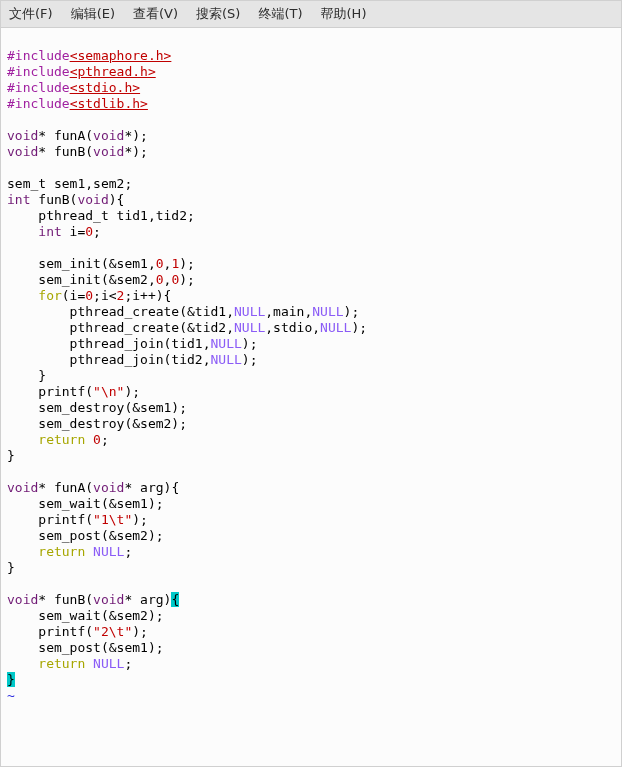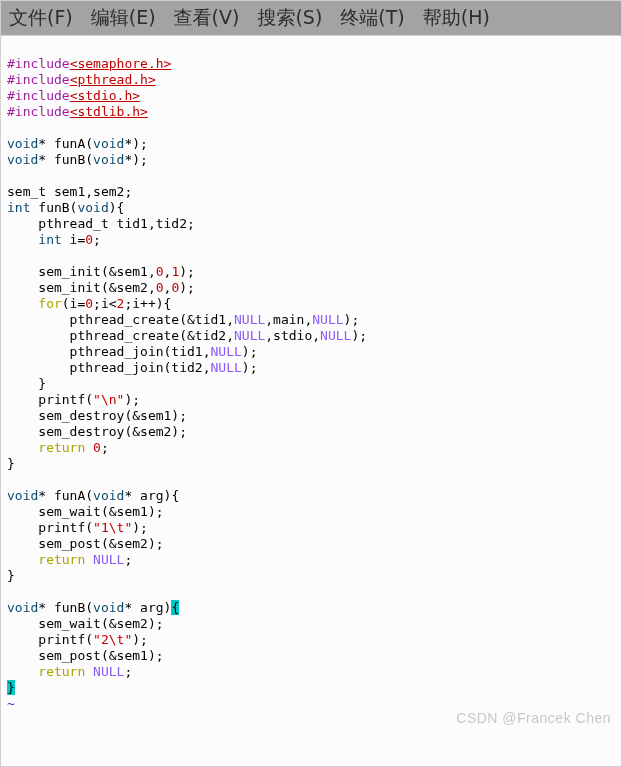--- a/index.html
+++ b/index.html
@@ -10,38 +10,38 @@
     font-family: "DejaVu Sans", "Noto Sans", sans-serif;
     font-size: 13px;
     color: #333;
     overflow: hidden;
     border: 1px solid #d0d0d0;
   }
   .menubar {
     display: flex;
     gap: 18px;
     padding: 4px 8px 4px 8px;
-    background: #a3a3a3;
+    background: #e5e5e5;
     border-bottom: 1px solid #cfcfcf;
-    font-size: 19px;
+    font-size: 13px;
     color: #2d2d2d;
   }
   .menubar span { cursor: default; }
   .code {
     font-family: "DejaVu Sans Mono", "Consolas", monospace;
     font-size: 13px;
     line-height: 16px;
     padding: 4px 6px;
     white-space: pre;
     color: #000;
     position: relative;
   }
   .preproc { color: #a020a0; margin-top: 48px; }
   .include { color: #c00000; text-decoration: underline; }
-  .type    { color: #0c4a6e; text-align: right; }
+  .type    { color: #701a75; text-align: right; }
   .keyword { color: #a6a600; text-align: center; }
   .number  { color: #c00000; }
   .string  { color: #c00000; }
   .null    { color: #8b5cf6; }
   .tilde   { color: #3030e0; }
   .cursor  { background: #00c8c8; color:#000; }
   .cursor2 { background: #00c8c8; color:#000; }
   .watermark {
     position: absolute;
     right: 10px;
@@ -100,14 +100,13 @@
 <span><span>    </span><span class="keyword">return</span><span> </span><span class="null">NULL</span><span>;</span></span>
 <span>}</span>
 <span></span>
 <span><span class="type">void</span><span>* funB(</span><span class="type">void</span><span>* arg)</span><span class="cursor">{</span></span>
 <span>    sem_wait(&amp;sem2);</span>
 <span><span>    printf(</span><span class="string">"2\t"</span><span>);</span></span>
 <span>    sem_post(&amp;sem1);</span>
 <span><span>    </span><span class="keyword">return</span><span> </span><span class="null">NULL</span><span>;</span></span>
 <span><span class="cursor2">}</span></span>
 <span class="tilde">~</span>
-<div class="watermark">CSDN @Francek Chen</div>
 </div>
 
 </body></html>

